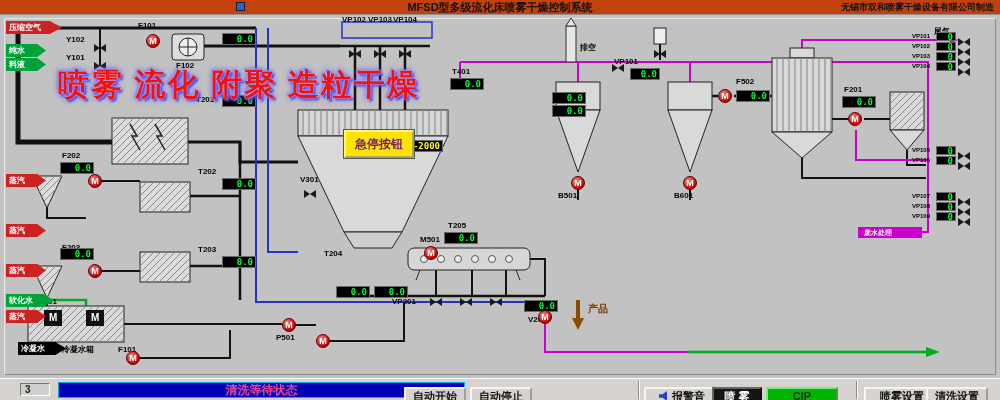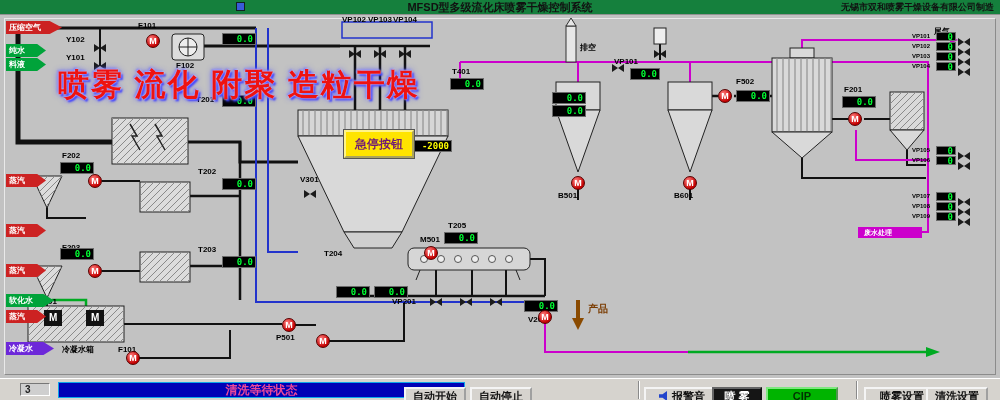--- a/index.html
+++ b/index.html
@@ -1,18 +1,18 @@
 <!DOCTYPE html>
 <html><head>
 <meta charset="utf-8">
 <style>
   html,body{margin:0;padding:0;}
   .root{position:relative;width:1000px;height:400px;background:#c2c2c2;font-family:"Liberation Sans",sans-serif;overflow:hidden;}
   
-  .titlebar{position:absolute;left:0;top:0;width:1000px;height:14px;background:#15803d;border-bottom:1px solid #919191;z-index:10;}
+  .titlebar{position:absolute;left:0;top:0;width:1000px;height:14px;background:#c2410c;border-bottom:1px solid #919191;z-index:10;}
   .titlebar .title{position:absolute;left:0;right:0;top:0;text-align:center;font-size:11px;font-weight:bold;color:#111;line-height:14px;}
   .titlebar .manu{position:absolute;right:6px;top:0;font-size:9px;font-weight:bold;color:#111;line-height:14px;}
   .mini-icon{position:absolute;left:236px;top:2px;width:9px;height:9px;background:#3a5bd9;border:1px solid #122;box-sizing:border-box;}
   
   .diagram{position:absolute;left:0;top:14px;width:1000px;height:364px;background:#c2c2c2;border-top:1px solid #fff;box-sizing:border-box;}
   .frame{position:absolute;left:4px;top:18px;width:990px;height:355px;border:1px solid #e9e9e9;border-right-color:#8b8b8b;border-bottom-color:#8b8b8b;pointer-events:none;}
   svg.pid{position:absolute;left:0;top:0;width:1000px;height:400px;z-index:2;}
   .overlay{position:absolute;left:0;top:0;width:1000px;height:400px;z-index:4;}
   .dlabel{position:absolute;font-size:8px;font-weight:bold;color:#000;white-space:nowrap;line-height:1;z-index:5;}
   .display{position:absolute;width:34px;height:12px;background:#000;border:1px solid #6b6b6b;color:#00ff33;font-family:"DejaVu Sans Mono",monospace;font-size:9px;font-weight:bold;display:flex;align-items:center;justify-content:flex-end;padding-right:2px;box-sizing:border-box;z-index:5;}
@@ -196,21 +196,21 @@
   <div class="overlay">
 
     <div class="inlet" style="left: 6px; top: 21px; width: 56px; background: rgb(204, 34, 34);">压缩空气</div>
       <div class="inlet" style="left: 6px; top: 44px; width: 40px; background: rgb(0, 163, 58);">纯水</div>
       <div class="inlet" style="left: 6px; top: 58px; width: 40px; background: rgb(0, 163, 58);">料液</div>
       <div class="inlet" style="left: 6px; top: 174px; width: 40px; background: rgb(204, 34, 34);">蒸汽</div>
       <div class="inlet" style="left: 6px; top: 224px; width: 40px; background: rgb(204, 34, 34);">蒸汽</div>
       <div class="inlet" style="left: 6px; top: 264px; width: 40px; background: rgb(204, 34, 34);">蒸汽</div>
       <div class="inlet" style="left: 6px; top: 294px; width: 48px; background: rgb(0, 163, 58);">软化水</div>
       <div class="inlet" style="left: 6px; top: 310px; width: 40px; background: rgb(204, 34, 34);">蒸汽</div>
-      <div class="inlet" style="left: 6px; top: 342px; width: 48px; background: #6d28d9;">冷凝水</div>
+      <div class="inlet" style="left: 18px; top: 342px; width: 48px; background: #000000;">冷凝水</div>
 
     <div class="dlabel" style="left: 66px; top: 36px;">Y102</div>
       <div class="dlabel" style="left: 66px; top: 54px;">Y101</div>
       <div class="dlabel" style="left: 138px; top: 22px;">F101</div>
       <div class="dlabel" style="left: 176px; top: 62px;">F102</div>
       <div class="dlabel" style="left: 196px; top: 96px;">T201</div>
       <div class="dlabel" style="left: 342px; top: 16px;">VP102</div>
       <div class="dlabel" style="left: 368px; top: 16px;">VP103</div>
       <div class="dlabel" style="left: 393px; top: 16px;">VP104</div>
       <div class="dlabel" style="left: 452px; top: 68px;">T401</div>
@@ -245,21 +245,21 @@
       <div class="dlabel" style="left: 912px; top: 63px; font-size: 6px;">VP104</div>
       <div class="dlabel" style="left: 912px; top: 147px; font-size: 6px;">VP105</div>
       <div class="dlabel" style="left: 912px; top: 157px; font-size: 6px;">VP106</div>
       <div class="dlabel" style="left: 912px; top: 193px; font-size: 6px;">VP107</div>
       <div class="dlabel" style="left: 912px; top: 203px; font-size: 6px;">VP108</div>
       <div class="dlabel" style="left: 912px; top: 213px; font-size: 6px;">VP109</div>
 
     <div class="display" style="left: 222px; top: 33px;">0.0</div>
       <div class="display" style="left: 222px; top: 95px;">0.0</div>
       <div class="display" style="left: 450px; top: 78px;">0.0</div>
-      <div class="display" style="left: 414px; top: 140px; width: 38px; color: rgb(255, 255, 0);">-2000</div>
+      <div class="display" style="left: 414px; top: 140px; width: 29px; color: rgb(255, 255, 0);">-2000</div>
       <div class="display" style="left: 552px; top: 92px;">0.0</div>
       <div class="display" style="left: 552px; top: 105px;">0.0</div>
       <div class="display" style="left: 736px; top: 90px;">0.0</div>
       <div class="display" style="left: 842px; top: 96px;">0.0</div>
       <div class="display" style="left: 222px; top: 178px;">0.0</div>
       <div class="display" style="left: 222px; top: 256px;">0.0</div>
       <div class="display" style="left: 60px; top: 162px;">0.0</div>
       <div class="display" style="left: 60px; top: 248px;">0.0</div>
       <div class="display" style="left: 336px; top: 286px;">0.0</div>
       <div class="display" style="left: 374px; top: 286px;">0.0</div>

